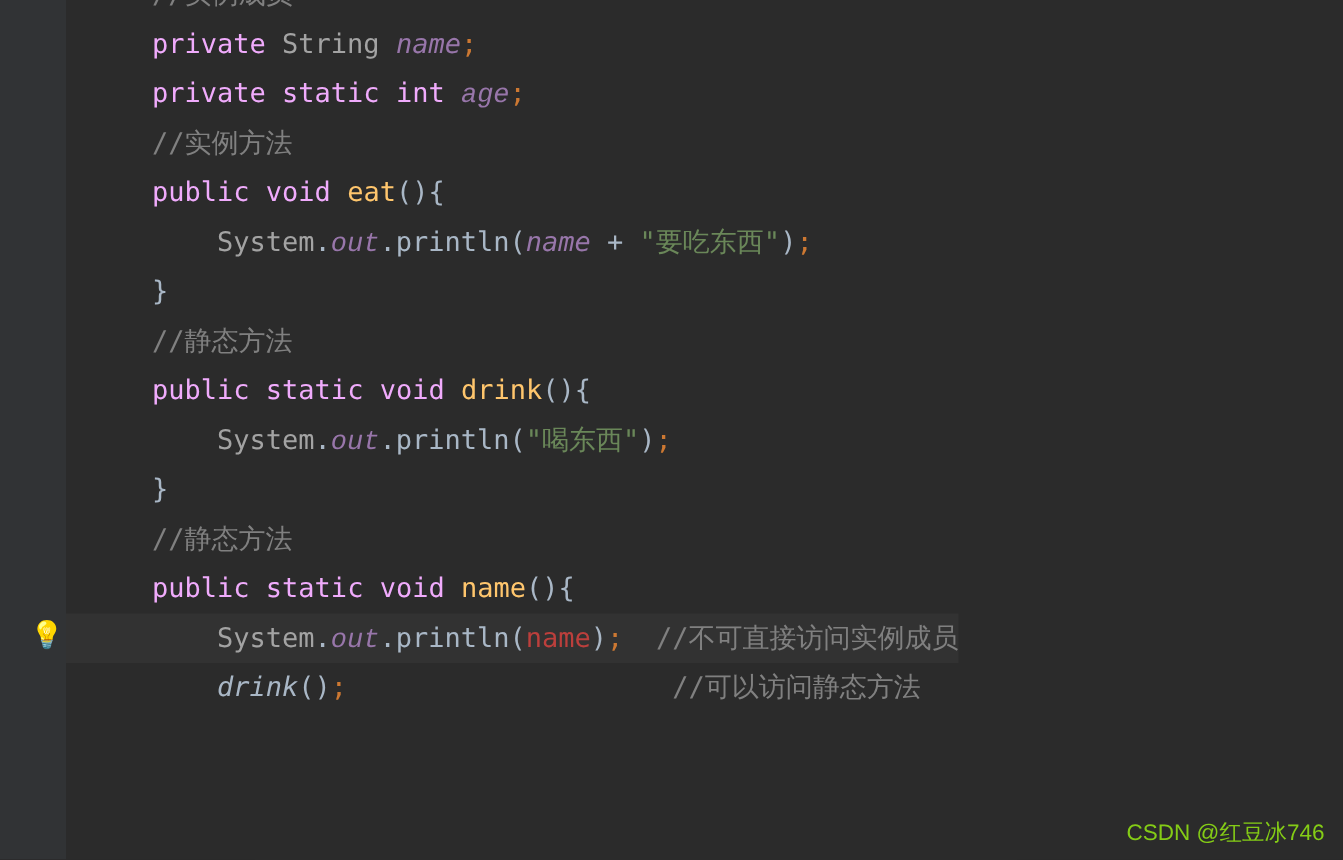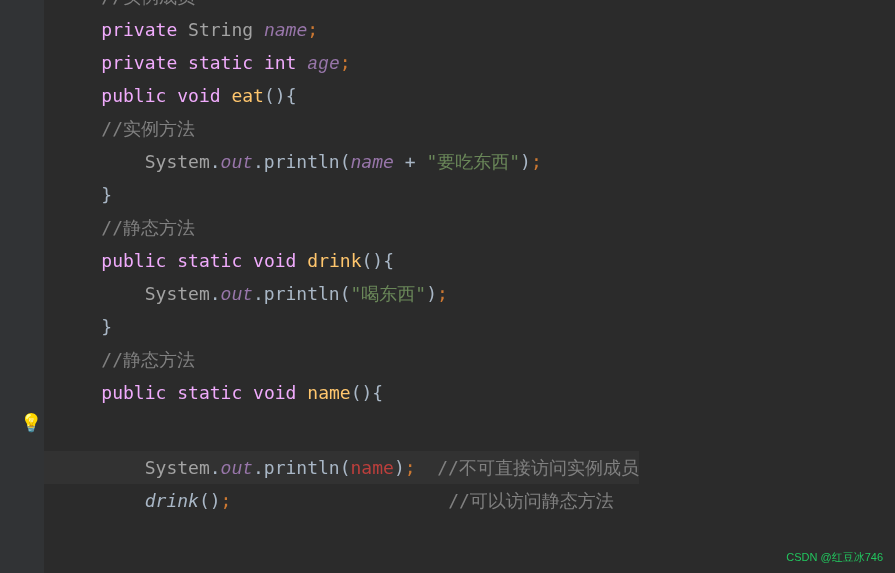--- a/index.html
+++ b/index.html
@@ -43,44 +43,43 @@
     .comment { color: #808080; }
     .method { color: #ffc66d; }
     .string { color: #6a8759; }
     .paren { color: #a9b7c6; }
     .semi { color: #cc7832; }
     .brace { color: #a9b7c6; }
     .error { color: #bc3f3c; }
     .error-underline { text-decoration: underline wavy #bc3f3c; }
     .cursor-line {
       background: #323232;
-      margin-top: 42px;
     }
     .watermark {
       position: absolute;
       right: 12px;
       bottom: 8px;
-      color: #22c55e;
-      font-size: 11px;
+      color: #84cc16;
+      font-size: 15px;
       font-family: sans-serif;
     }
   </style>
 </head>
 <body>
 
 <div class="gutter">
   <span class="bulb">💡</span>
 </div>
 
 <div class="code-area">
   <div class="line" style="margin-top:-20px;">    <span class="comment">//实例成员</span></div>
   <div class="line">    <span class="keyword">private</span> <span class="type">String</span> <span class="field">name</span><span class="semi">;</span></div>
   <div class="line">    <span class="keyword">private</span> <span class="keyword">static</span> <span class="keyword">int</span> <span class="static-field">age</span><span class="semi">;</span></div>
+  <div class="line">    <span class="comment">//实例方法</span></div>
   <div class="line">    <span class="keyword">public</span> <span class="keyword">void</span> <span class="method">eat</span><span class="paren">()</span><span class="brace">{</span></div>
-  <div class="line">    <span class="comment">//实例方法</span></div>
   <div class="line">        <span class="type">System</span><span>.</span><span class="static-field">out</span><span>.</span><span>println</span><span class="paren">(</span><span class="field">name</span><span> + </span><span class="string">"要吃东西"</span><span class="paren">)</span><span class="semi">;</span></div>
   <div class="line">    <span class="brace">}</span></div>
   <div class="line">    <span class="comment">//静态方法</span></div>
   <div class="line">    <span class="keyword">public</span> <span class="keyword">static</span> <span class="keyword">void</span> <span class="method">drink</span><span class="paren">()</span><span class="brace">{</span></div>
   <div class="line">        <span class="type">System</span><span>.</span><span class="static-field">out</span><span>.</span><span>println</span><span class="paren">(</span><span class="string">"喝东西"</span><span class="paren">)</span><span class="semi">;</span></div>
   <div class="line">    <span class="brace">}</span></div>
   <div class="line">    <span class="comment">//静态方法</span></div>
   <div class="line">    <span class="keyword">public</span> <span class="keyword">static</span> <span class="keyword">void</span> <span class="method">name</span><span class="paren">()</span><span class="brace">{</span></div>
   <div class="line cursor-line">        <span class="type">System</span><span>.</span><span class="static-field">out</span><span>.</span><span>println</span><span class="paren">(</span><span class="error">name</span><span class="paren">)</span><span class="semi">;</span><span>  </span><span class="comment">//不可直接访问实例成员</span></div>
   <div class="line">        <span style="font-style:italic;">drink</span><span class="paren">()</span><span class="semi">;</span><span>                    </span><span class="comment">//可以访问静态方法</span></div>

